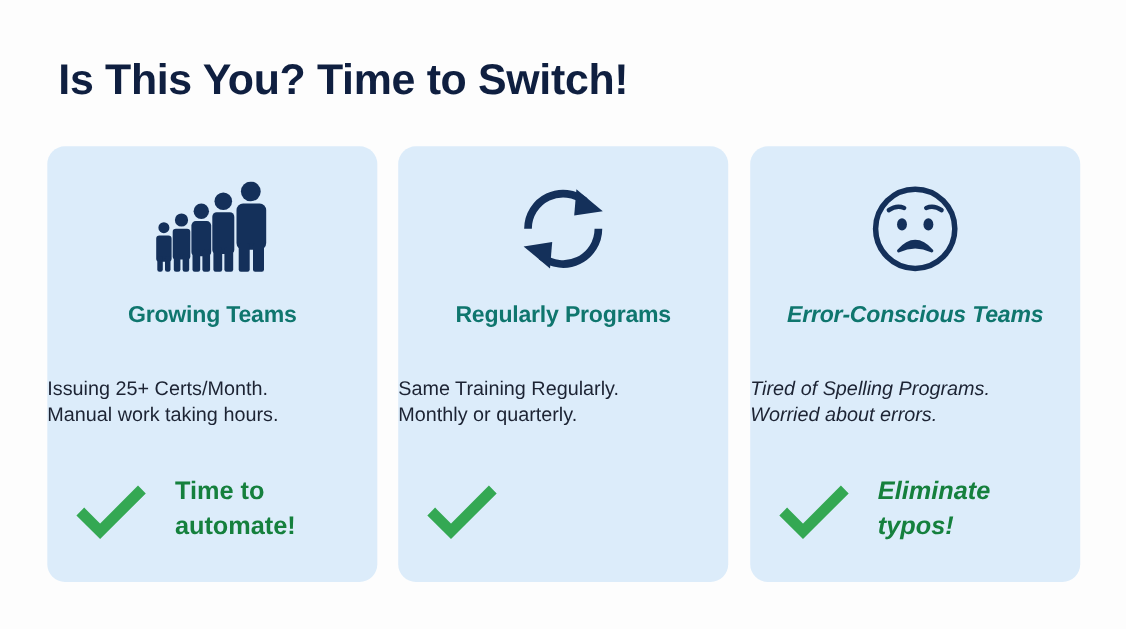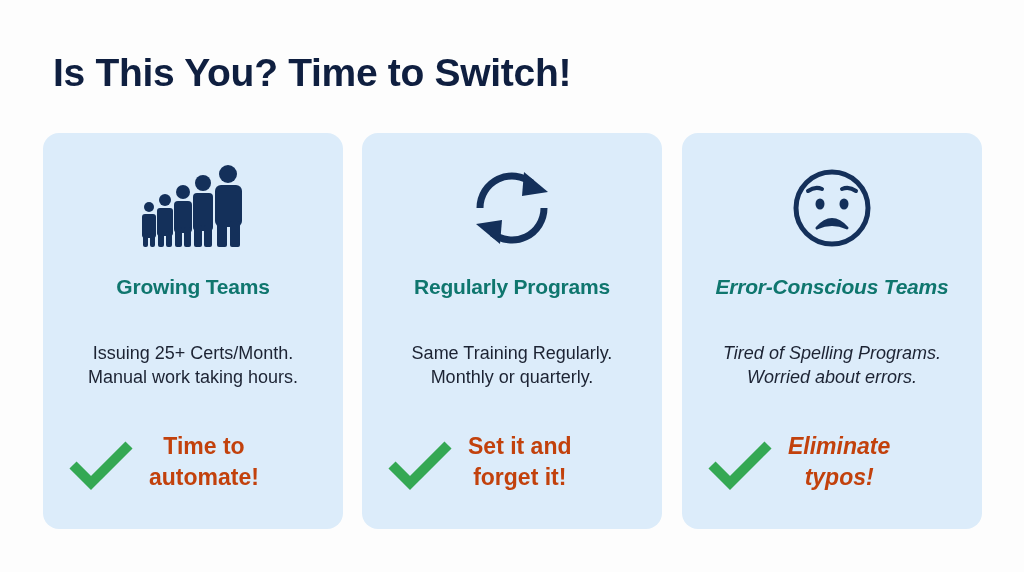--- a/index.html
+++ b/index.html
@@ -31,35 +31,35 @@
       display: flex; align-items: center; justify-content: center;
     }
     .card-title {
       position: absolute; left: 0; right: 0; top: 142px;
       text-align: center;
       font-size: 21px; font-weight: 700; color: #0f766e;
       letter-spacing: -0.2px;
     }
     .card-desc {
       position: absolute; left: 0; right: 0; top: 208px;
-      text-align: center;
+      text-align: left;
       font-size: 18px; line-height: 24px; font-weight: 400; color: #1c2333;
     }
     .card-desc span { display: block; }
     .callout {
       position: absolute; left: 24px; top: 298px;
       display: flex; align-items: center;
     }
     .check {
       width: 68px; height: 56px; flex: 0 0 auto;
       margin-top: 6px;
     }
     .callout-text {
-      margin-left: 14px;
-      font-size: 23px; line-height: 31px; font-weight: 700; color: #c2410c; text-align: center;
+      margin-left: 24px;
+      font-size: 23px; line-height: 31px; font-weight: 700; color: #15803d;
     }
     .callout-text span { display: block; }
   </style>
 </head>
 <body>
 
 <div class="page">
   <h1 class="page-title">Is This You? Time to Switch!</h1>
 
   <div class="card card-1">
@@ -121,24 +121,20 @@
     </div>
     <div class="card-title">Regularly Programs</div>
     <div class="card-desc">
       <span>Same Training Regularly.</span>
       <span>Monthly or quarterly.</span>
     </div>
     <div class="callout">
       <svg class="check" viewBox="0 0 68 56">
         <polyline points="6,28 24,46 62,8" fill="none" stroke="#34a853" stroke-width="10" stroke-linecap="butt" stroke-linejoin="miter"></polyline>
       </svg>
-      <div class="callout-text">
-        <span>Set it and</span>
-        <span>forget it!</span>
-      </div>
     </div>
   </div>
 
   <div class="card card-3">
     <div class="card-icon">
       <svg width="82" height="82" viewBox="0 0 82 82">
         <circle cx="41" cy="41" r="36" fill="none" stroke="#14305a" stroke-width="5"></circle>
         <ellipse cx="29" cy="37" rx="4.5" ry="5.5" fill="#14305a"></ellipse>
         <ellipse cx="53" cy="37" rx="4.5" ry="5.5" fill="#14305a"></ellipse>
         <path d="M 17 24 Q 24 19 31 22" fill="none" stroke="#14305a" stroke-width="4" stroke-linecap="round"></path>

